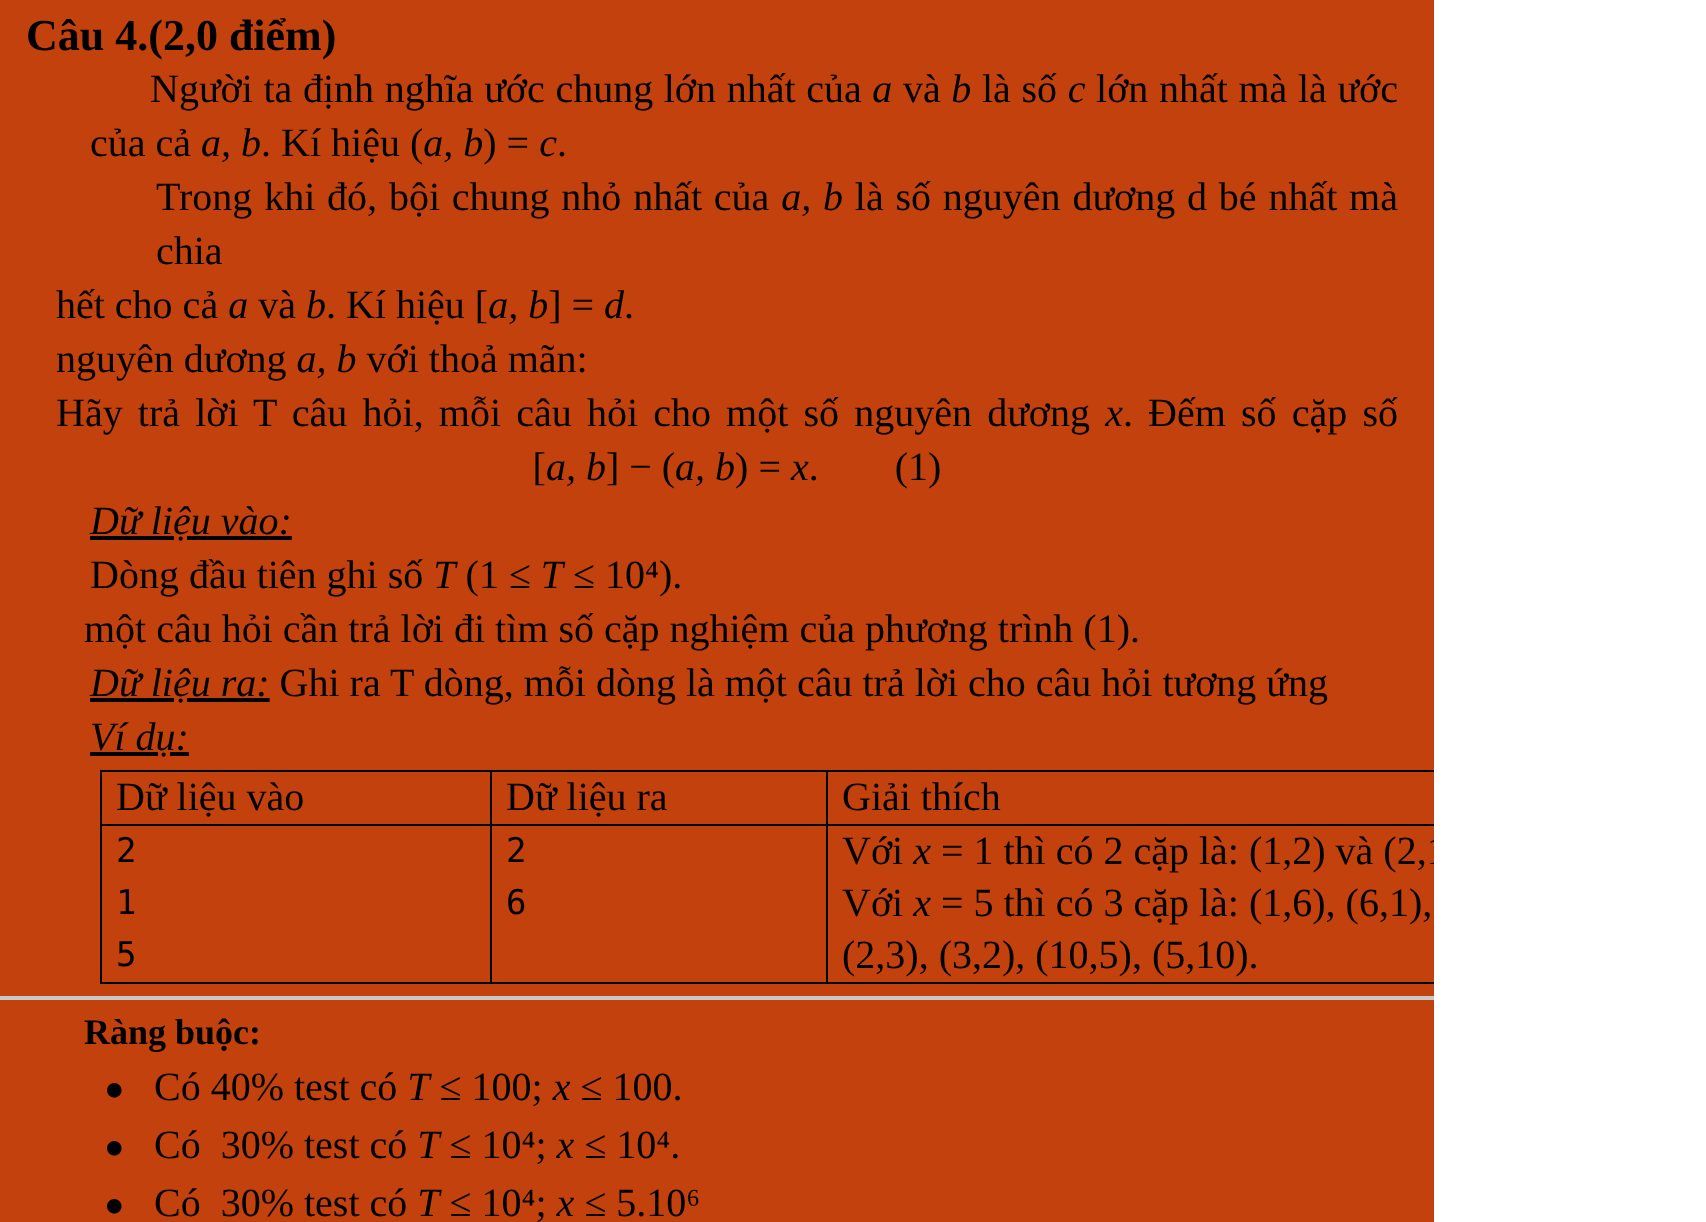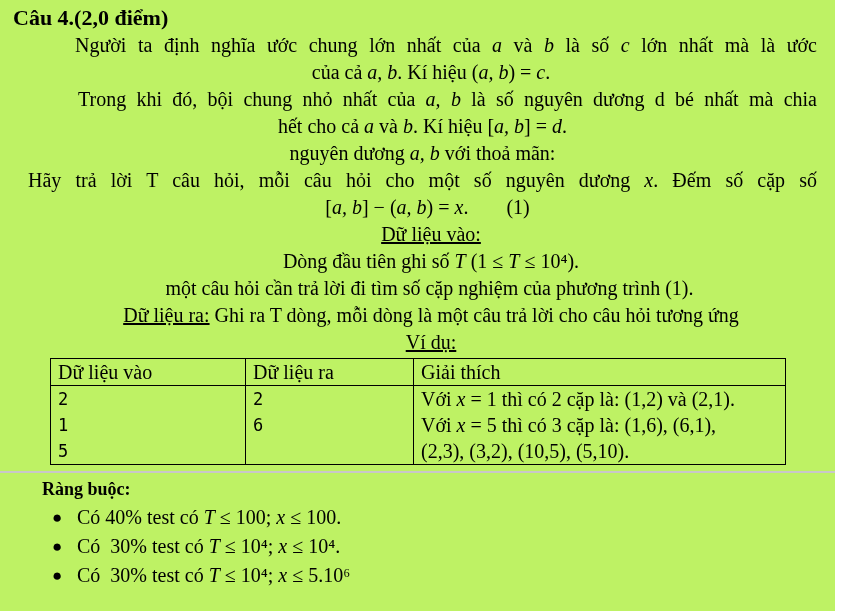--- a/index.html
+++ b/index.html
@@ -1,38 +1,38 @@
 <!DOCTYPE html>
 <html><head>
 <meta charset="utf-8">
 <style>
   html, body { margin: 0; padding: 0; background: #ffffff; }
   .page {
     position: relative;
-    width: 835px; height: 611px;
-    background: #bef264;
+    width: 717px; height: 611px;
+    background: #c2410c;
     color: #000000;
     font-family: "Liberation Serif", serif;
     font-size: 20px;
     overflow: hidden;
   }
   .title {
     font-weight: bold;
     font-size: 22px;
     line-height: 28px;
     padding-left: 13px;
     padding-top: 4px;
   }
-  .ln { line-height: 27px; padding-left: 45px; padding-right: 18px; text-align: center; }
+  .ln { line-height: 27px; padding-left: 45px; padding-right: 18px; }
   .ind75 { padding-left: 75px; }
   .ind78 { padding-left: 78px; }
   .hang  { padding-left: 28px; }
   .just  { text-align: justify; text-align-last: justify; }
   .v { font-style: italic; }
-  .hu { text-decoration: underline; margin-top: 40px; }
+  .hu { font-style: italic; text-decoration: underline; margin-top: 40px; }
   .eq { text-align: center; line-height: 27px; padding-left: 20px; }
   .eq .gap { display: inline-block; width: 38px; }
   .ex-table {
     border-collapse: collapse;
     table-layout: fixed;
     width: 735px;
     margin: 2px 0 0 50px;
   }
   .ex-table th, .ex-table td {
     border: 1px solid #000;

